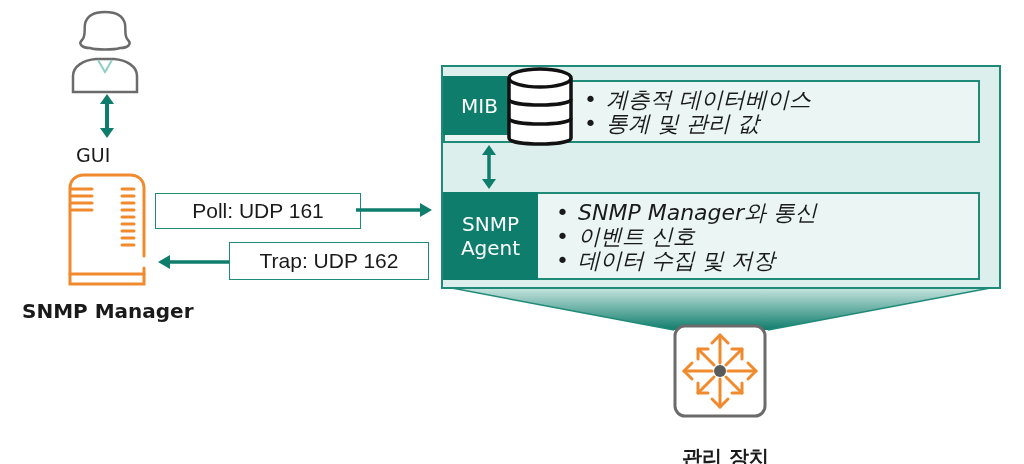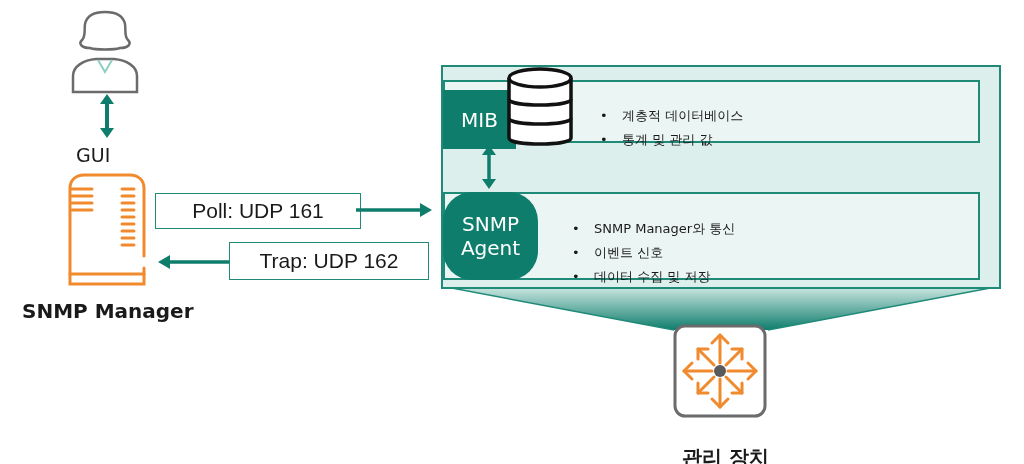--- a/index.html
+++ b/index.html
@@ -3,21 +3,21 @@
   <meta charset="utf-8">
   <style>
     html, body { margin:0; padding:0; background:#ffffff; }
     body { width:1024px; height:464px; position:relative; overflow:hidden; font-family:"DejaVu Sans", sans-serif; color:#1a1a1a; }
     .abs { position:absolute; }
     .lbl { position:absolute; font-family:"DejaVu Sans", sans-serif; }
     .proto-box { position:absolute; border:1.5px solid #1f8a78; background:#fff; font-family:"Liberation Sans", sans-serif; font-size:21px; display:flex; align-items:center; justify-content:center; box-sizing:border-box; }
     .outer { position:absolute; left:441px; top:65px; width:560px; height:224px; background:#dcefec; border:2px solid #1f8a78; box-sizing:border-box; }
     .row { position:absolute; background:#eaf5f4; border:2px solid #1f8a78; box-sizing:border-box; }
     .tag { position:absolute; background:#0f7d6c; color:#fff; font-size:20px; display:flex; align-items:center; justify-content:center; text-align:center; line-height:1.2; }
-    ul.bul { position:absolute; margin:16px; padding:0; list-style:none; font-size:13px; line-height:24px; }
+    ul.bul { position:absolute; margin:0; padding:0; list-style:none; font-size:22px; line-height:24px;font-style:italic; }
     ul.bul li::before { content:"•"; display:inline-block; width:22px; }
   </style>
 </head>
 <body>
 
 <svg class="abs" style="left:68px;top:10px;" width="74" height="84" viewBox="0 0 74 84">
   <path d="M22 38 C14 38 10 34 14 30 C18 26 16 20 17 14 C19 5 27 2 37 2 C47 2 55 5 57 14 C58 20 56 26 60 30 C64 34 60 38 52 38 C46 40 28 40 22 38 Z" fill="none" stroke="#6b6b6b" stroke-width="2.5"></path>
   <path d="M5 82 L5 66 C5 56 16 50 28 49 L46 49 C58 50 69 56 69 66 L69 82 Z" fill="none" stroke="#6b6b6b" stroke-width="2.5"></path>
   <path d="M30 50 L37 62 L44 50" fill="none" stroke="#8fcfc3" stroke-width="2"></path>
 </svg>
@@ -69,42 +69,42 @@
     </linearGradient>
   </defs>
   <polygon points="0,0 560,0 327,44 233,44" fill="url(#pg)"></polygon>
   <polyline points="0,0 233,44" fill="none" stroke="#1f8a78" stroke-width="1.5"></polyline>
   <polyline points="560,0 327,44" fill="none" stroke="#1f8a78" stroke-width="1.5"></polyline>
 </svg>
 
 <div class="outer"></div>
 
 <div class="row" style="left:443px;top:80px;width:537px;height:63px;"></div>
-<div class="tag" style="left:443px;top:90px;width:73px;height:59px;">MIB</div>
+<div class="tag" style="left:443px;top:76px;width:73px;height:59px;">MIB</div>
 <svg class="abs" style="left:505px;top:66px;" width="70" height="84" viewBox="0 0 70 84">
   <g stroke="#111" stroke-width="3.5" fill="#fff">
     <path d="M4 12 L4 72 C4 80 66 80 66 72 L66 12"></path>
     <ellipse cx="35" cy="12" rx="31" ry="9"></ellipse>
     <path d="M4 33 C4 41 66 41 66 33" fill="none"></path>
     <path d="M4 52 C4 60 66 60 66 52" fill="none"></path>
   </g>
 </svg>
 <ul class="bul" style="left:584px;top:88px;">
   <li>계층적 데이터베이스</li>
   <li>통계 및 관리 값</li>
 </ul>
 
 <svg class="abs" style="left:482px;top:145px;" width="14" height="44" viewBox="0 0 14 44">
   <line x1="7" y1="6" x2="7" y2="38" stroke="#0f7d6c" stroke-width="3.5"></line>
   <polygon points="7,0 14,10 0,10" fill="#0f7d6c"></polygon>
   <polygon points="7,44 14,34 0,34" fill="#0f7d6c"></polygon>
 </svg>
 
 <div class="row" style="left:443px;top:192px;width:537px;height:88px;"></div>
-<div class="tag" style="left:443px;top:192px;width:95px;height:88px;flex-direction:column;border-radius:29px;">
+<div class="tag" style="left:443px;top:192px;width:95px;height:88px;flex-direction:column;">
   <span>SNMP</span>
   <span>Agent</span>
 </div>
 <ul class="bul" style="left:556px;top:201px;">
   <li>SNMP Manager와 통신</li>
   <li>이벤트 신호</li>
   <li>데이터 수집 및 저장</li>
 </ul>
 
 <svg class="abs" style="left:672px;top:323px;" width="96" height="96" viewBox="0 0 96 96">

